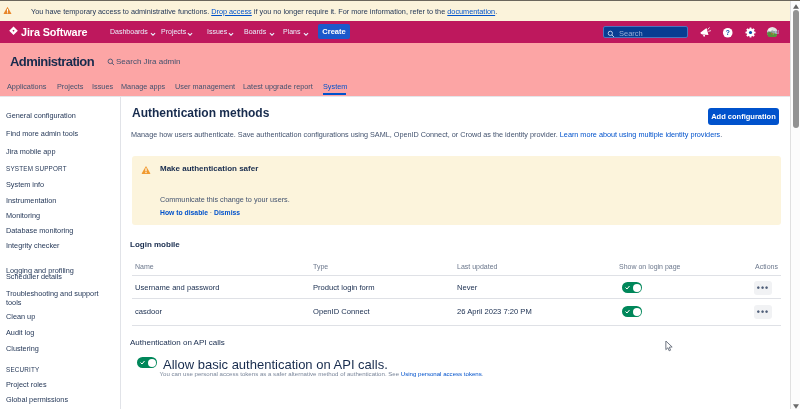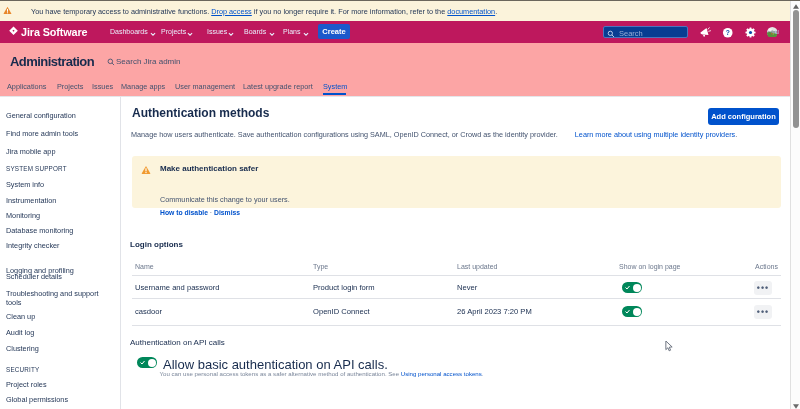--- a/index.html
+++ b/index.html
@@ -42,23 +42,23 @@
 .sbh { position:absolute; left:6px; font-size:6.3px; color:#253858; font-weight:400;
   letter-spacing:0.2px; }
 
 #main { left:122px; top:97px; width:668px; height:312px; background:#fff; }
 #main h2 { position:absolute; left:10px; top:9px; font-size:12px; font-weight:700;
   color:#172b4d; }
 #addbtn { position:absolute; left:586px; top:11px; width:71px; height:17px;
   background:#0052cc; border-radius:3px; color:#fff; font-size:7.5px; font-weight:700;
   text-align:center; line-height:17px; }
 #desc { position:absolute; left:9px; top:33px; font-size:7.25px; color:#42526e; white-space:nowrap; }
-#desc a { color:#0052cc;margin-left:15px; }
-
-#warnbox { position:absolute; left:10px; top:59px; width:649px; height:52px;
+#desc a { color:#0052cc; }
+
+#warnbox { position:absolute; left:10px; top:59px; width:649px; height:69px;
   background:#fcf4dc; border-radius:3px; }
 #warnbox .t1 { position:absolute; left:28px; top:7.5px; font-size:8px; font-weight:700;
   color:#172b4d; }
 #warnbox .t2 { position:absolute; left:28px; top:22px; font-size:7.25px; color:#42526e; white-space:nowrap; }
 #warnbox .t3 { position:absolute; left:28px; top:39px; font-size:7.25px; color:#42526e; white-space:nowrap; }
 #warnbox .t4 { position:absolute; left:28px; top:52.5px; font-size:6.8px; font-weight:700; }
 #warnbox .t4 a { color:#0052cc; }
 #warnbox .t4 .dot { color:#6b778c; font-weight:400; }
 
 #loginopt { position:absolute; left:8px; top:143px; font-size:8px; font-weight:700;
@@ -216,21 +216,21 @@
   <div id="warnbox">
     <svg class="abs" style="left:9px;top:8.5px" width="10" height="10" viewBox="0 0 16 16">
       <path d="M8 1.5 L14.8 13.2 Q15.3 14.3 14 14.3 L2 14.3 Q0.7 14.3 1.2 13.2 Z" fill="#f09a30"></path>
       <rect x="7.1" y="5.2" width="1.8" height="5" fill="#fff"></rect>
       <rect x="7.1" y="11.2" width="1.8" height="1.8" fill="#fff"></rect>
     </svg>
     <div class="t1">Make authentication safer</div>
     <div class="t3">Communicate this change to your users.</div>
     <div class="t4"><a href="#">How to disable</a> <span class="dot">·</span> <a href="#">Dismiss</a></div>
   </div>
-  <div id="loginopt">Login options</div>
+  <div id="loginopt">Login mobile</div>
 
   <span class="th" style="left:13px;top:166px">Name</span>
   <span class="th" style="left:191px;top:166px">Type</span>
   <span class="th" style="left:335px;top:166px">Last updated</span>
   <span class="th" style="left:497px;top:166px">Show on login page</span>
   <span class="th" style="left:633px;top:166px">Actions</span>
   <div class="hline" style="top:178px"></div>
   <span class="td" style="left:13px;top:187px">Username and password</span>
   <span class="td" style="left:191px;top:187px">Product login form</span>
   <span class="td" style="left:335px;top:187px">Never</span>

